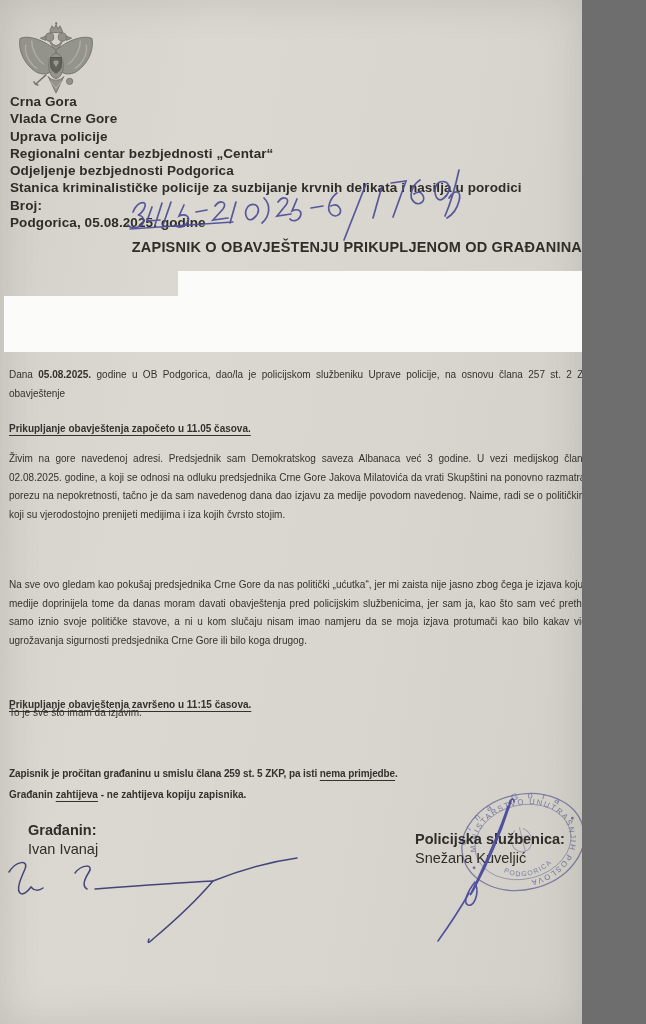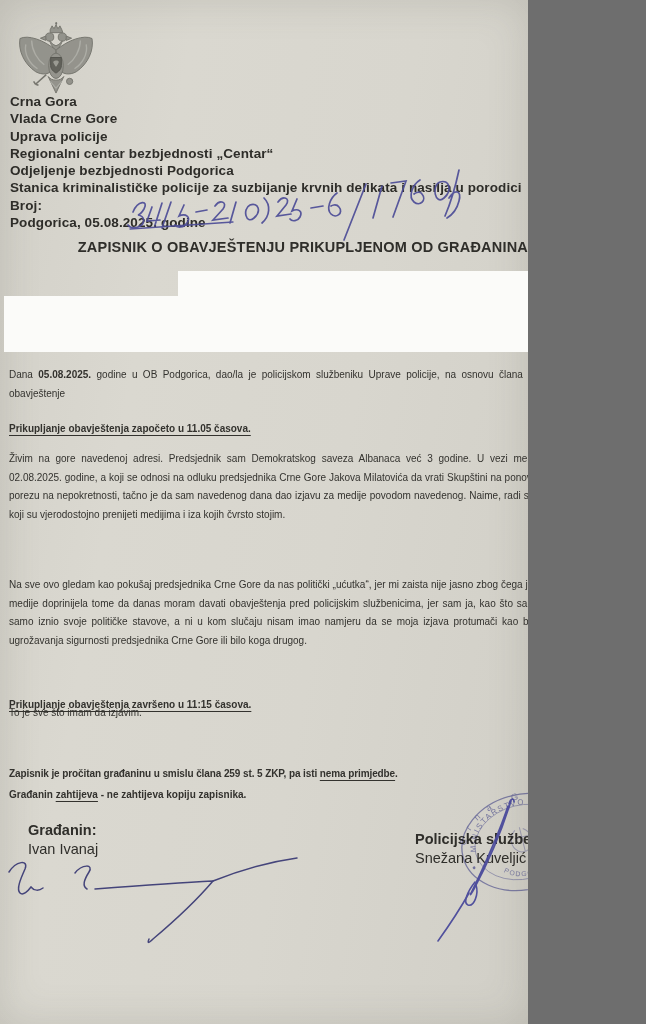--- a/index.html
+++ b/index.html
@@ -1,17 +1,17 @@
 <!DOCTYPE html>
 <html><head>
 <meta charset="utf-8">
 <style>
   html,body{margin:0;padding:0;background:#6e6e6e;}
   .page{
-    position:relative;width:528px;height:1024px;overflow:hidden;
+    position:relative;width:582px;height:1024px;overflow:hidden;
     background:linear-gradient(100deg,#d2d0c8 0%,#dad8d0 28%,#d8d6ce 60%,#d1cfc7 100%);
     font-family:"Liberation Sans","DejaVu Sans",sans-serif;
     color:#2f2e2a;
     box-shadow:inset 0 0 40px rgba(90,90,80,.18);
   }
   .hdr{position:absolute;left:10px;top:93px;font-size:13.5px;font-weight:700;line-height:17.3px;color:#2e2d29;letter-spacing:.1px;white-space:nowrap;}
   .hdr .line{display:block;}
   .title{position:absolute;left:0;top:239px;width:100%;text-align:right;font-size:14.5px;font-weight:700;letter-spacing:.2px;}
   .citizen-line{position:absolute;left:10px;top:277px;font-size:14px;white-space:nowrap;margin-top:36px;}
   .citizen-line .lbl{color:#4a4943;}

